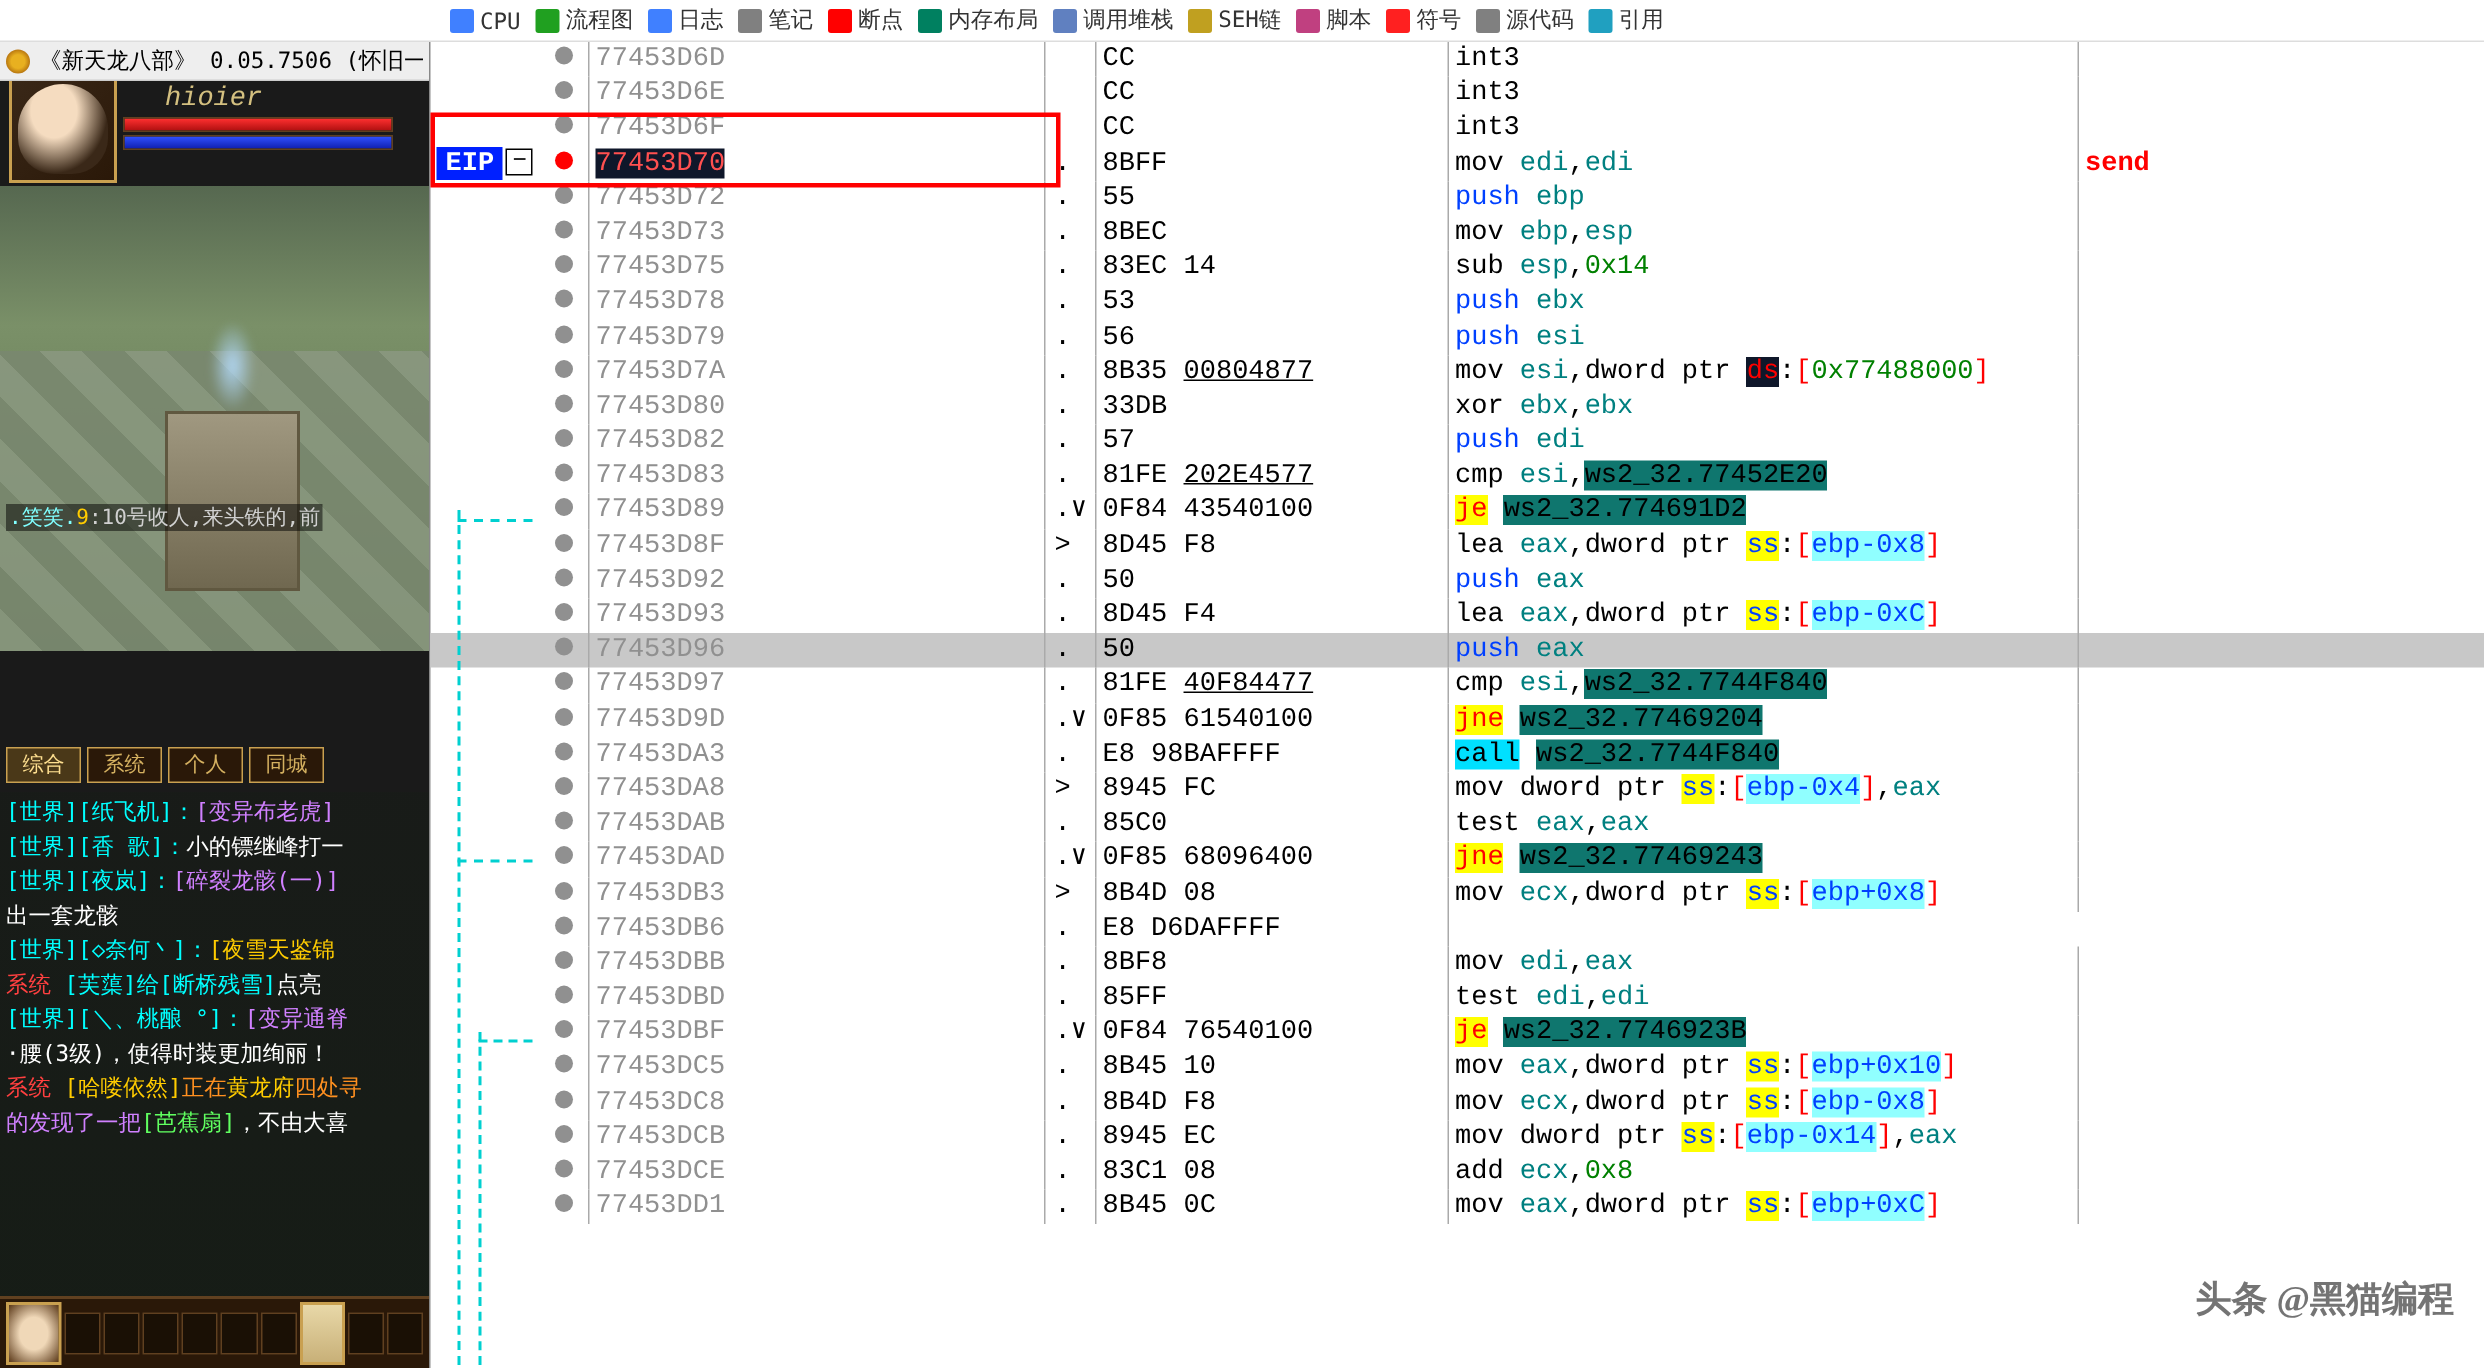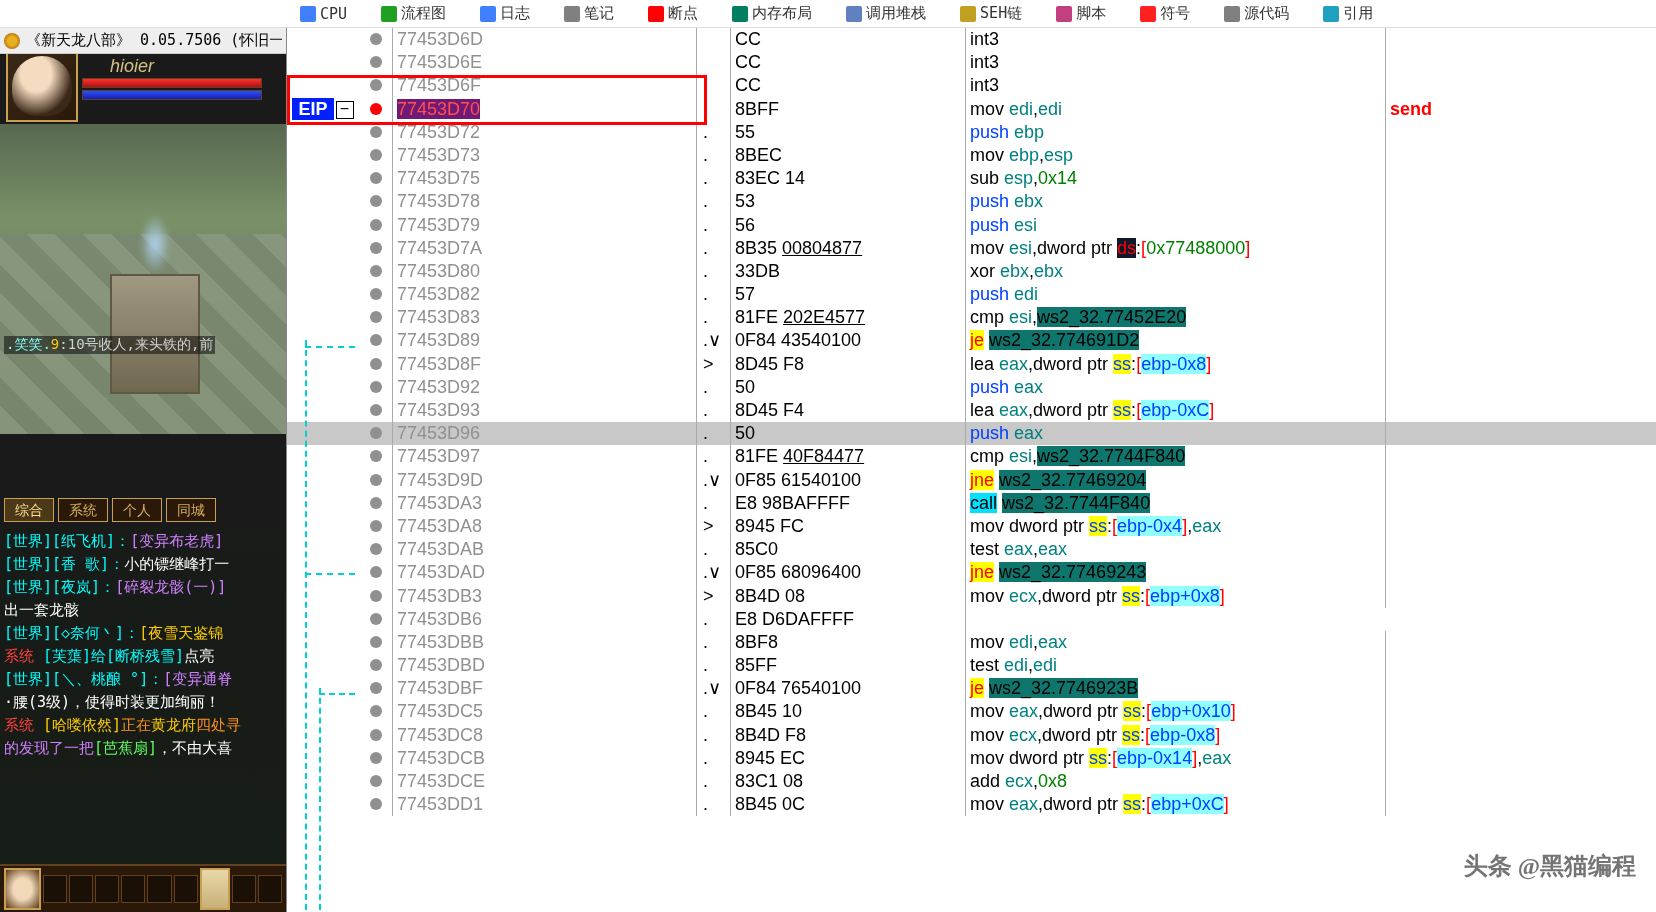--- a/index.html
+++ b/index.html
@@ -1,27 +1,27 @@
 <!DOCTYPE html>
 <html><head>
 <meta charset="utf-8">
 <style>
 *{margin:0;padding:0;box-sizing:border-box}
 body{font-family:Consolas,"Microsoft YaHei",monospace;font-size:18px;background:#fff;overflow:hidden;width:1656px;height:912px;position:relative}
 .titlebar{height:26px;background:#eee;display:flex;align-items:center;border-bottom:1px solid #ccc;padding:0 4px;gap:6px}
 .app-icon{width:16px;height:16px;background:radial-gradient(circle,#e8b020 40%,#8b4000);border-radius:50%;flex-shrink:0}
 .title-text{font-size:15px;white-space:nowrap;overflow:hidden}
-.toolbar{height:28px;display:flex;align-items:center;gap:34px;padding:0 11px 0 300px;background:#fff;border-bottom:1px solid #ddd;position:absolute;top:0;left:0;right:0}
+.toolbar{height:28px;display:flex;align-items:center;gap:10px;padding:0 11px 0 300px;background:#fff;border-bottom:1px solid #ddd;position:absolute;top:0;left:0;right:0}
 .tb-item{display:flex;align-items:center;gap:4px;font-size:15px;color:#333;cursor:pointer}
 .tb-icon{width:16px;height:16px;display:inline-block}
 .main{display:flex;position:absolute;top:28px;left:0;right:0;bottom:0}
 .game-panel{width:287px;background:#1a1a1a;position:relative;overflow:hidden;border-right:1px solid #888}
 .char{position:absolute;top:22px;left:6px;width:72px;height:72px;border:2px solid #c9a050;background:linear-gradient(135deg,#3a2818,#2a1808);overflow:hidden}
 .char::after{content:"";position:absolute;inset:4px;background:radial-gradient(ellipse at 40% 30%,#f5dcc0 30%,#3a2818 70%);border-radius:50% 50% 40% 40%}
-.name{position:absolute;top:28px;left:110px;font-family:Liberation Sans, sans-serif;font-size:18px;color:#d4c080;font-style:italic}
+.name{position:absolute;top:28px;left:110px;font-family:Liberation Mono, monospace;font-size:18px;color:#d4c080;font-style:italic}
 .bars{position:absolute;top:50px;left:82px}
 .bar{width:180px;height:10px;border:1px solid #604020;margin-bottom:2px}
 .hp{background:linear-gradient(#ff3030,#b01010)}
 .mp{background:linear-gradient(#3050ff,#1020b0)}
 .lvl{position:absolute;top:108px;left:108px;width:44px;height:20px;border:1px solid #c9a050;background:#201008;color:#ff5020;text-align:center;font-size:15px;line-height:18px}
 .scene{position:absolute;top:96px;left:0;right:0;height:310px;background:linear-gradient(180deg,#566850 0%,#7a9068 30%,#5a7048 100%);overflow:hidden}
 .floor{position:absolute;bottom:0;left:0;right:0;height:200px;background:repeating-linear-gradient(45deg,#8a9880 0 20px,#7a8870 20px 40px),repeating-linear-gradient(-45deg,#8a9880 0 20px,#7a8870 20px 40px);opacity:.9}
 .pedestal{position:absolute;bottom:40px;left:110px;width:90px;height:120px;background:linear-gradient(#a09880,#706850);border:2px solid #605840}
 .incense{position:absolute;bottom:100px;left:130px;width:50px;height:90px}
 .smoke{position:absolute;bottom:60px;left:10px;width:30px;height:60px;background:radial-gradient(ellipse,rgba(180,220,255,.9),transparent 70%);filter:blur(3px)}
@@ -29,25 +29,25 @@
 .tabs{position:absolute;top:470px;left:4px;display:flex;gap:4px}
 .tab{width:50px;height:24px;border:1px solid #c9a050;background:#2a1808;color:#d4b060;font-size:14px;text-align:center;line-height:22px;cursor:pointer}
 .tab.active{background:#4a3818;color:#ffe090}
 .chat{position:absolute;top:500px;left:0;right:0;bottom:48px;padding:2px 4px;font-size:15px;line-height:22px;overflow:hidden;background:linear-gradient(rgba(20,30,20,.3),rgba(20,30,20,.6))}
 .cl{white-space:nowrap;overflow:hidden;margin-bottom:1px}
 .cyan{color:#00ffff}.purple{color:#d080ff}.white{color:#fff}.red{color:#ff4040}.gold{color:#ffcc00}.green{color:#60ff60}.orange{color:#ff9020}
 .actionbar{position:absolute;bottom:0;left:0;right:0;height:48px;display:flex;align-items:center;padding:4px;gap:2px;background:#2a1808;border-top:2px solid #604020}
 .slot{width:28px;height:28px;border:1px solid #604020;background:#1a1005}
 .portrait{width:42px;height:42px;border:2px solid #c9a050;background:radial-gradient(#f0d8b8 40%,#5a3818)}
 .scroll{width:34px;height:42px;border:2px solid #c9a050;background:linear-gradient(#e8d8a8,#c8b078)}
-.dbg{flex:1;display:flex;background:#fff;font-family:Liberation Sans, sans-serif;position:relative}
+.dbg{flex:1;display:flex;background:#fff;font-family:Liberation Mono, monospace;position:relative}
 .rows{position:absolute;inset:0}
 .row{display:flex;height:23.2px;line-height:23.2px;white-space:nowrap}
 .row.sel{background:#c8c8c8}
-.row.eip-row .addr-cell{background:#701a75}
+.row.eip-row .addr-cell{background:#0f172a}
 .cell{overflow:hidden;padding:0 4px}
 .cell.eip{width:72px;text-align:center}
 .cell.bp{width:33px;text-align:center;color:#888;position:relative}
 .cell.addr{width:305px;color:#909090;border-left:1px solid #aaa;border-right:1px solid #aaa}
 .cell.dot{width:34px;color:#000;text-align:left;padding-left:6px;border-right:1px solid #aaa}
 .cell.hex{width:235px;color:#000;border-right:1px solid #aaa}
 .cell.asm{width:420px;border-right:1px solid #aaa}
 .cell.cmt{flex:1;color:#ff0000;font-weight:bold}
 .eip-badge{background:#0020ff;color:#fff;padding:1px 6px;font-weight:bold}
 .collapse{display:inline-block;width:18px;height:18px;border:1px solid #000;text-align:center;line-height:14px;background:#fff;margin-left:2px;font-size:16px;vertical-align:middle}

